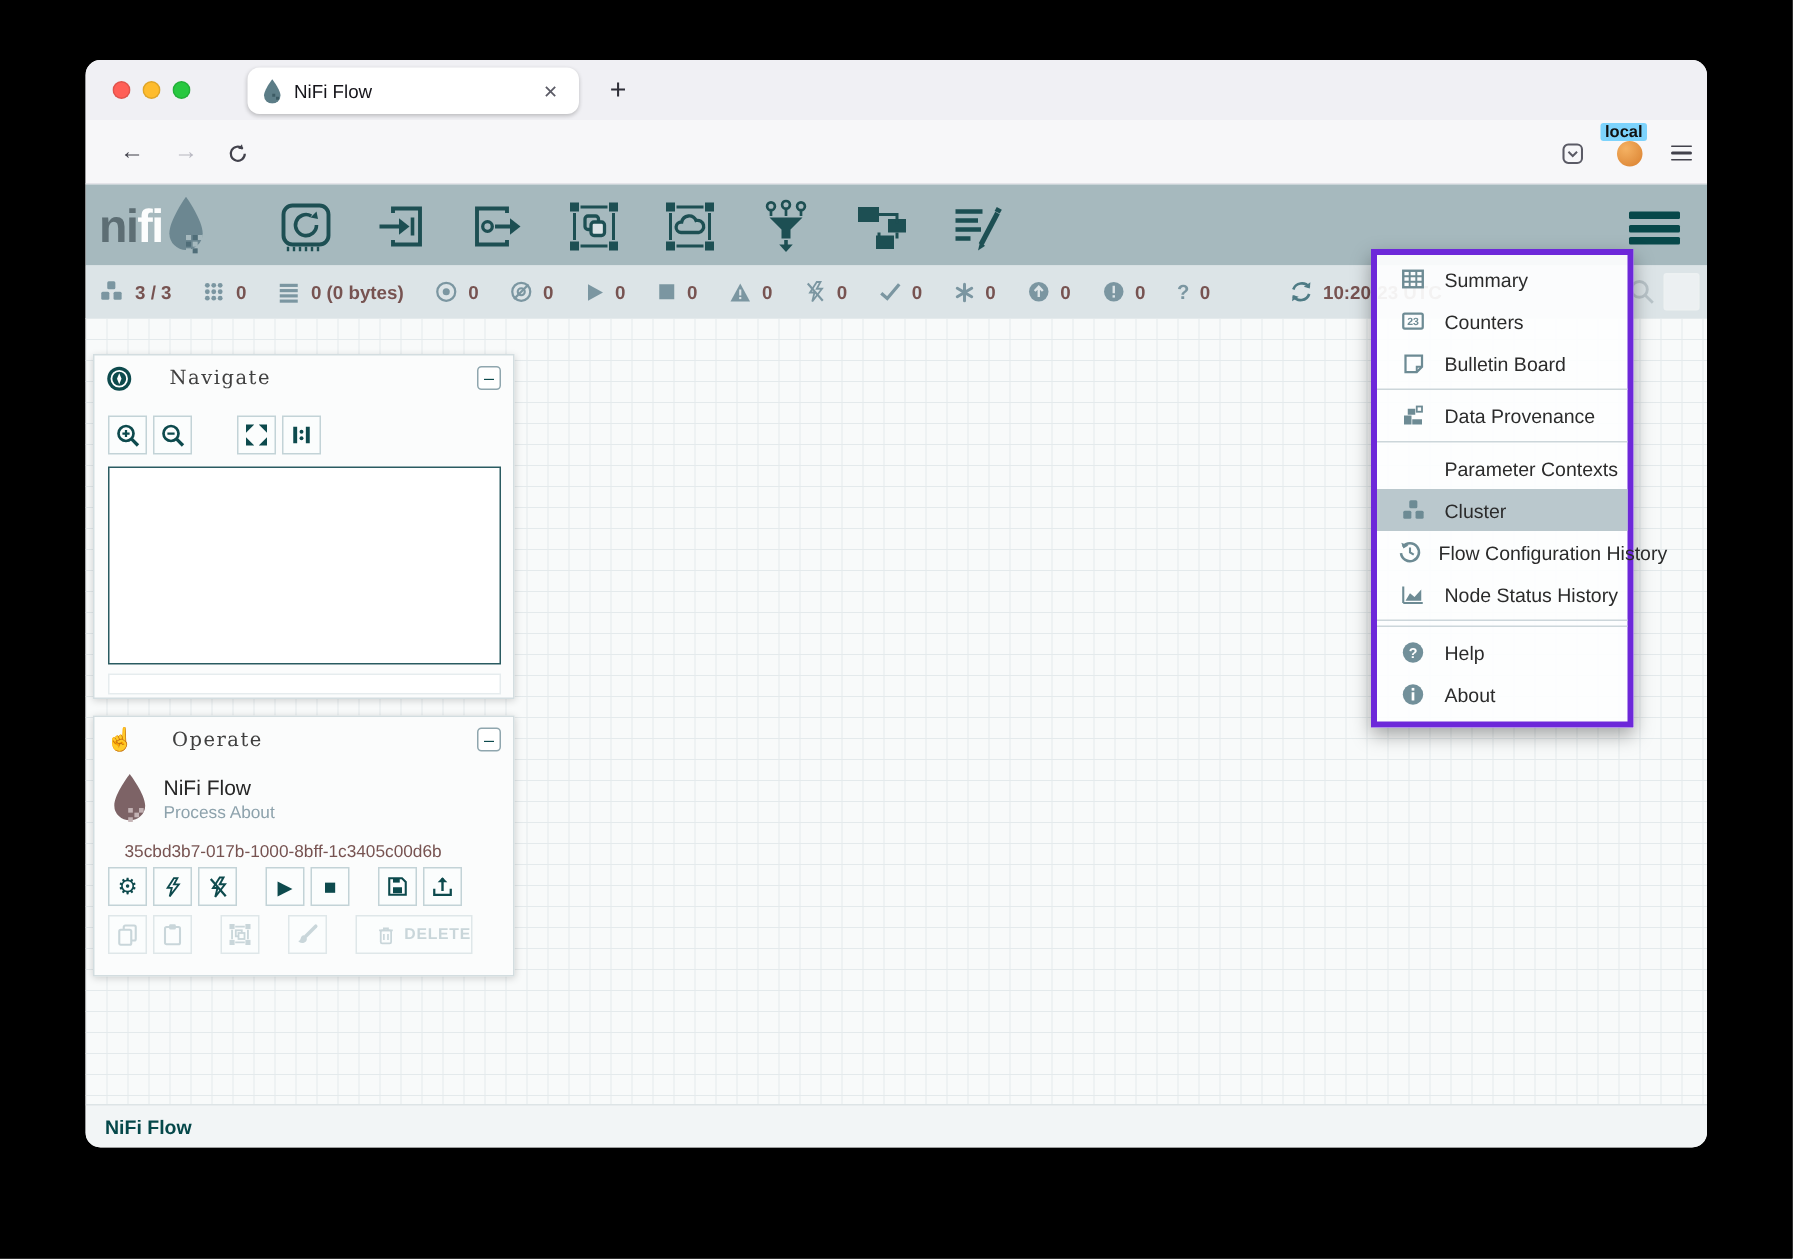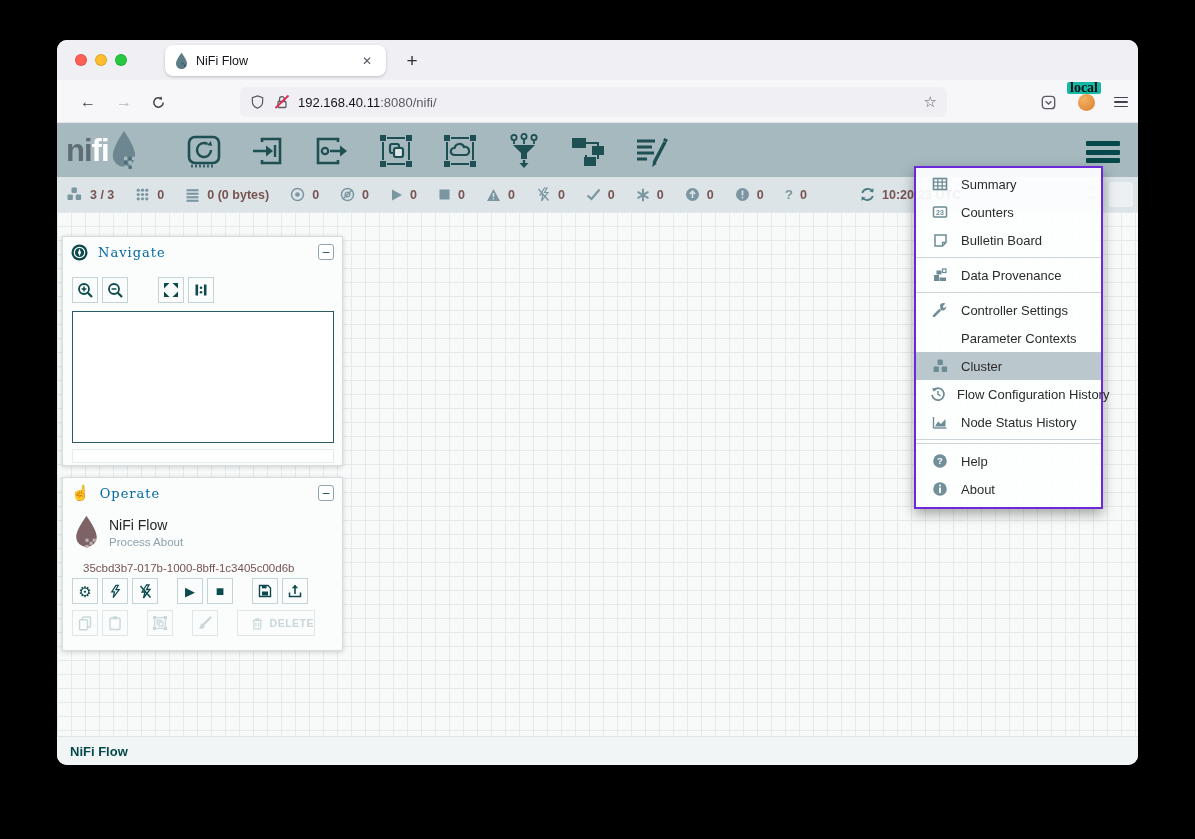--- a/index.html
+++ b/index.html
@@ -21,22 +21,22 @@
   .navbtn{position:absolute;top:9px;width:26px;height:26px;display:flex;align-items:center;justify-content:center;
           font-size:16px;color:#42424c;border-radius:4px;}
   .navbtn.disabled{color:#b9b9c2;}
   .urlbar{position:absolute;left:183px;top:7px;width:707px;height:30px;background:#f0f0f4;border-radius:6px;
           display:flex;align-items:center;padding:0 10px;}
   .url-text{font-size:13px;color:#15141a;margin-left:8px;white-space:nowrap;}
   .url-text .dim{color:#5b5b66;}
   .url-star{margin-left:auto;font-size:15px;color:#5b5b66;}
   .chip{position:absolute;top:9px;width:26px;height:26px;display:flex;align-items:center;justify-content:center;}
   .avatar{width:17px;height:17px;border-radius:50%;background:radial-gradient(circle at 35% 30%,#f5b263,#d97f2e);}
-  .local-badge{position:absolute;left:-6px;top:-7px;background:#14b8a6;color:#111;font-size:14px;font-weight:bold;
-               padding:0 3px;border-radius:2px;line-height:12px;font-family:Liberation Serif, serif;}
+  .local-badge{position:absolute;left:-6px;top:-7px;background:#7dd3fc;color:#111;font-size:11px;font-weight:bold;
+               padding:0 3px;border-radius:2px;line-height:12px;}
   .burger{display:flex;flex-direction:column;gap:3px;}
   .burger span{display:block;width:14px;height:1.6px;background:#42424c;border-radius:1px;}
   
   .nifi-toolbar{position:absolute;left:0;top:83px;width:100%;height:54px;background:#a6b9be;}
   .logo{position:absolute;left:9px;top:7px;display:flex;align-items:flex-end;}
   .logo .ni{font-size:31px;font-weight:bold;color:#5d6e74;letter-spacing:-1px;line-height:38px;}
   .logo .fi{font-size:31px;font-weight:bold;color:#fcfdfd;letter-spacing:-1px;line-height:38px;}
   .components{position:absolute;left:128px;top:9px;display:flex;gap:26px;align-items:center;height:38px;}
   .ti{width:38px;height:36px;display:flex;align-items:center;justify-content:center;cursor:grab;}
   .gmenu{position:absolute;right:14px;top:14px;display:flex;flex-direction:column;gap:3.5px;padding:4px;cursor:pointer;}
@@ -51,21 +51,21 @@
   .sb-search{position:absolute;left:1028px;top:8px;}
   .sb-ghost{position:absolute;left:1052px;top:5px;width:24px;height:25px;border:1px solid #edf1f2;
             background:rgba(255,255,255,.45);border-radius:2px;}
   
   .canvas{position:absolute;left:0;top:172px;width:100%;height:524px;background:#f8fafa;
           background-image:linear-gradient(to right,#e4eaec 1px,transparent 1px),
                            linear-gradient(to bottom,#e4eaec 1px,transparent 1px);
           background-size:14px 14px;}
   .panel{position:absolute;background:#fbfcfc;border:1px solid #d3dde0;box-shadow:0 1px 5px rgba(0,0,0,.18);}
   .phead{position:relative;height:30px;display:flex;align-items:center;padding:0 8px;}
-  .ptitle{font-family:"DejaVu Serif",serif;font-size:13px;color:#0369a1;letter-spacing:1px;margin-left:10px;}
+  .ptitle{font-family:"DejaVu Serif",serif;font-size:13px;color:#404040;letter-spacing:1px;margin-left:25px;}
   .collapse{position:absolute;right:8px;top:7px;width:16px;height:16px;border:1px solid #8fa6ae;border-radius:3px;
             display:flex;align-items:center;justify-content:center;color:#0d4a4d;font-size:12px;line-height:1;
             background:#fff;}
   .navigate{left:5px;top:24px;width:281px;height:230px;}
   .nav-btns{position:absolute;left:9px;top:40px;display:flex;}
   .btn{width:26px;height:26px;background:#fbfdfd;border:1px solid #c3d3d7;display:flex;align-items:center;
        justify-content:center;color:#0d4a4d;}
   .nav-btns .btn{margin-right:4px;}
   .nav-btns .gap{width:26px;}
   .minimap{position:absolute;left:9px;top:74px;width:262px;height:132px;background:#fff;border:1px solid #2a5b61;}
@@ -80,22 +80,22 @@
   .sp10{width:15px;}
   .btn.off{border-color:#dfe7e9;color:#c9d6da;}
   .btn.wide{width:78px;font-weight:bold;font-size:10.5px;letter-spacing:.5px;padding-left:12px;}
   .gear-glyph{font-size:15px;line-height:1;}
   .hand-glyph{font-size:15px;color:#0d4a4d;}
   
   .breadcrumb{position:absolute;left:0;top:696px;width:100%;height:29px;background:#f2f5f6;
               border-top:1px solid #dde4e6;display:flex;align-items:center;padding-left:13px;}
   .breadcrumb b{font-size:13px;color:#05484a;}
   
-  .menu{position:absolute;left:857px;top:126px;width:189px;background:rgba(253,254,254,.93);
-        border:2px solid #6d28d9;box-shadow:0 5px 12px rgba(0,0,0,.35);z-index:50;padding:2px 0 4px 0;}
+  .menu{position:absolute;left:857px;top:126px;width:175px;background:rgba(253,254,254,.93);
+        border:4px solid #6d28d9;box-shadow:0 5px 12px rgba(0,0,0,.35);z-index:50;padding:2px 0 4px 0;}
   .mi{height:28px;display:flex;align-items:center;padding-left:14px;cursor:pointer;}
   .mi.sel{background:#bac8cd;}
   .mic{width:20px;display:flex;align-items:center;justify-content:center;}
   .mil{font-size:13px;color:#2b2b2b;margin-left:11px;white-space:nowrap;}
   .msep{height:1px;background:#ccd6da;margin:3px 0;}
   svg{display:block;}
 </style>
 </head>
 <body>
 
@@ -119,32 +119,20 @@
   </div>
 
   <div class="navbar">
     <div class="navbtn" style="left:18px">←</div>
     <div class="navbtn disabled" style="left:54px">→</div>
     <div class="navbtn" style="left:88px">
       <svg width="15" height="15" viewBox="0 0 16 16">
         <path d="M13 8 a5 5 0 1 1 -1.5 -3.6" fill="none" stroke="#42424c" stroke-width="1.6"></path>
         <path d="M11 1.2 L11.8 4.8 L8.3 4.4 Z" fill="#42424c"></path>
       </svg>
-    </div>
-    <div class="urlbar">
-      <svg width="15" height="16" viewBox="0 0 16 16">
-        <path d="M8 1.5 l5.5 2 v4 c0 3.6 -2.4 6 -5.5 7 C4.9 13.5 2.5 11.1 2.5 7.5 v-4 Z" fill="none" stroke="#5b5b66" stroke-width="1.3"></path>
-      </svg>
-      <svg width="16" height="16" viewBox="0 0 16 16" style="margin-left:9px">
-        <path d="M5.5 7.5 V5.2 a2.5 2.5 0 0 1 5 0 V7.5" fill="none" stroke="#5b5b66" stroke-width="1.3"></path>
-        <rect x="4" y="7.5" width="8" height="6" rx="1" fill="none" stroke="#5b5b66" stroke-width="1.3"></rect>
-        <line x1="1.5" y1="14" x2="14.5" y2="1.5" stroke="#e22850" stroke-width="1.8"></line>
-      </svg>
-      <span class="url-text"><span>192.168.40.11</span><span class="dim">:8080/nifi/</span></span>
-      <span class="url-star">☆</span>
     </div>
     <div class="chip" style="left:978px">
       <svg width="17" height="17" viewBox="0 0 16 16">
         <rect x="2.2" y="2.2" width="11.6" height="11.6" rx="3" fill="none" stroke="#5b5b66" stroke-width="1.3"></rect>
         <path d="M5.3 6.8 L8 9.4 L10.7 6.8" fill="none" stroke="#5b5b66" stroke-width="1.3"></path>
       </svg>
     </div>
     <div class="chip" style="left:1016px">
       <span class="avatar"></span>
       <span class="local-badge">local</span>
@@ -594,29 +582,20 @@
                 <rect x="7.5" y="10.5" width="6.5" height="3.5"></rect>
                 <rect x="4.5" y="3.5" width="5" height="4"></rect>
               </g>
               <rect x="10.5" y="2" width="3.5" height="3.5" fill="none" stroke="#6d8b94" stroke-width="1.2"></rect>
             </svg>
       </span>
       <span class="mil">Data Provenance</span>
     </div>
     <div class="msep"></div>
     <div class="mi">
-      <span class="mic">
-        <svg width="16" height="16" viewBox="0 0 16 16">
-              <path d="M2 13.8 L7.5 8.3" stroke="#6d8b94" stroke-width="2.6" stroke-linecap="round"></path>
-              <path d="M8 3 a4 4 0 0 1 5.4 -1.4 L10.8 4.2 L11.8 6.2 L14.4 4.6 A4 4 0 0 1 8.6 8 Z" fill="#6d8b94"></path>
-            </svg>
-      </span>
-      <span class="mil">Controller Settings</span>
-    </div>
-    <div class="mi">
       <span class="mic"></span>
       <span class="mil">Parameter Contexts</span>
     </div>
     <div class="mi sel">
       <span class="mic">
         <svg width="17" height="15" viewBox="0 0 16 15">
               <g fill="#6d8b94">
                 <rect x="5" y="0.5" width="5.4" height="5.4" rx="1"></rect>
                 <rect x="1" y="7.5" width="5.4" height="5.4" rx="1"></rect>
                 <rect x="9.2" y="7.5" width="5.4" height="5.4" rx="1"></rect>

